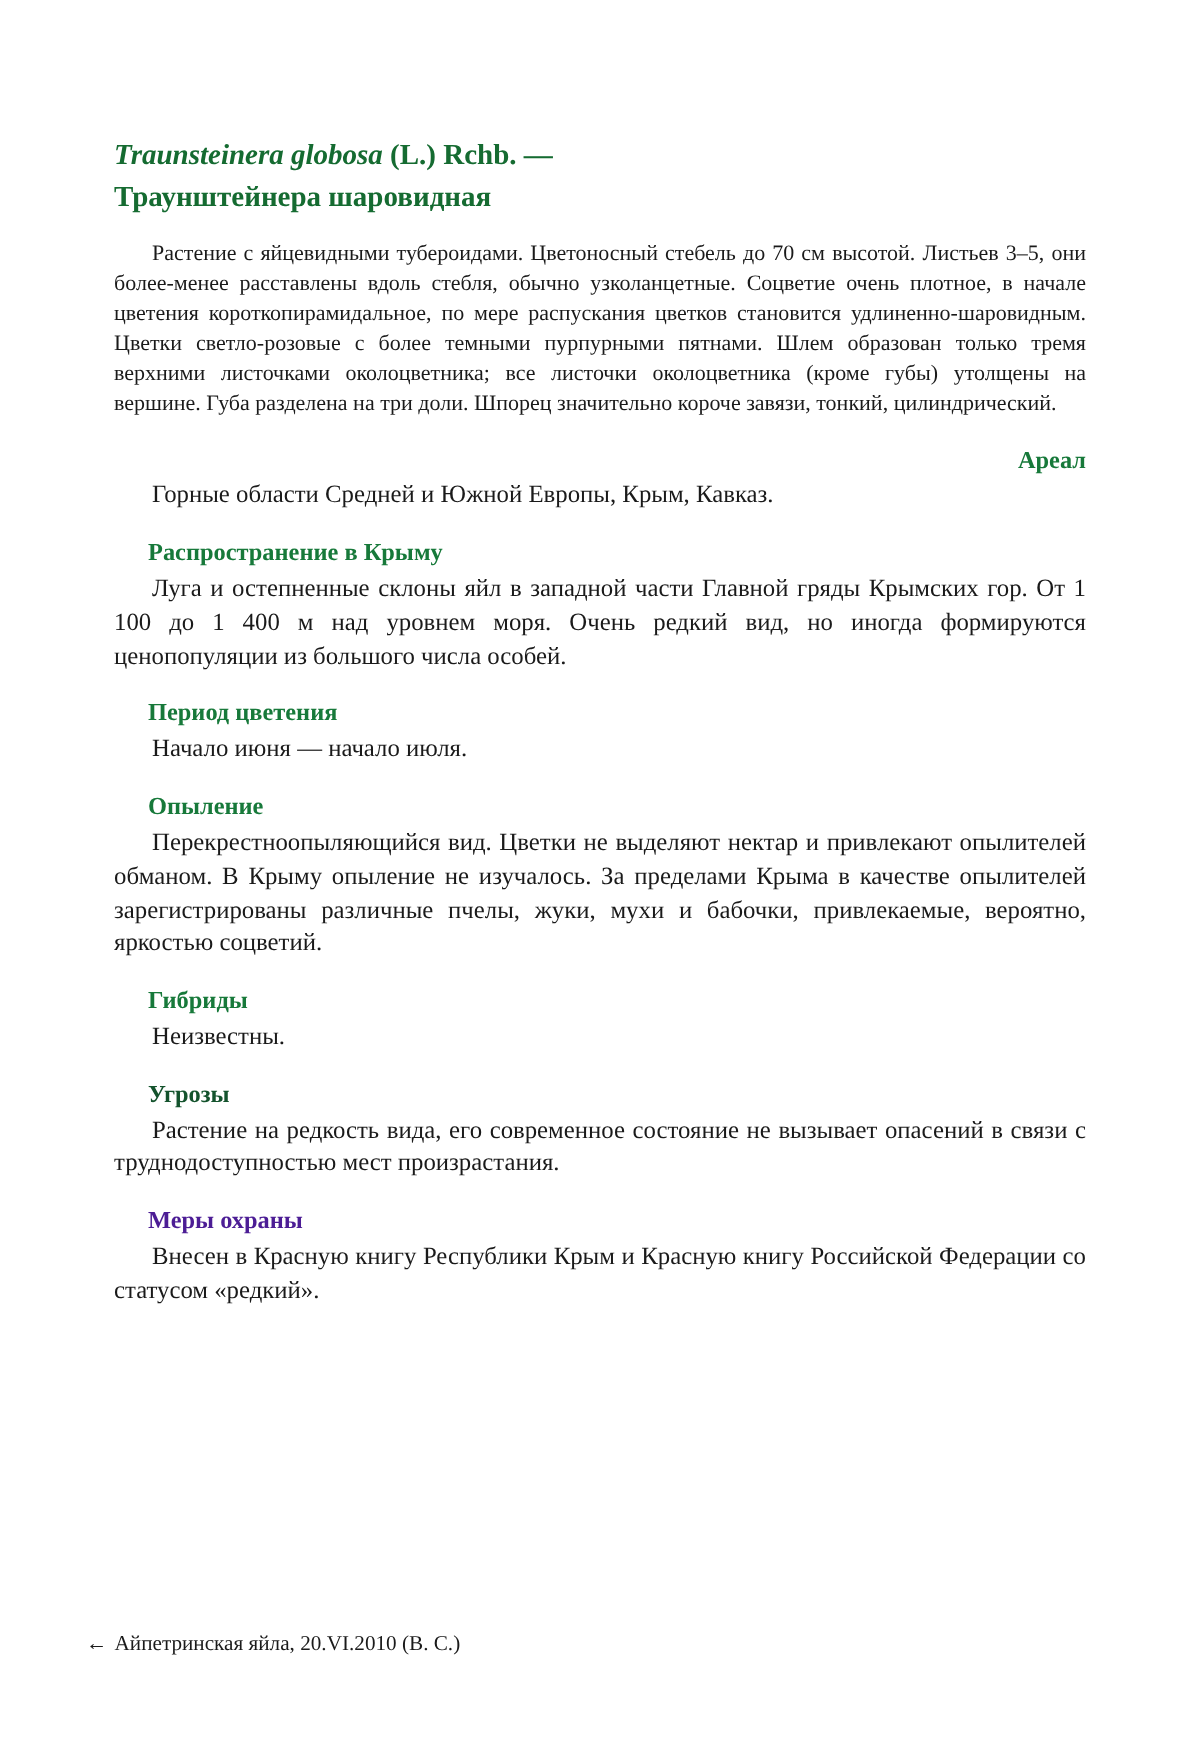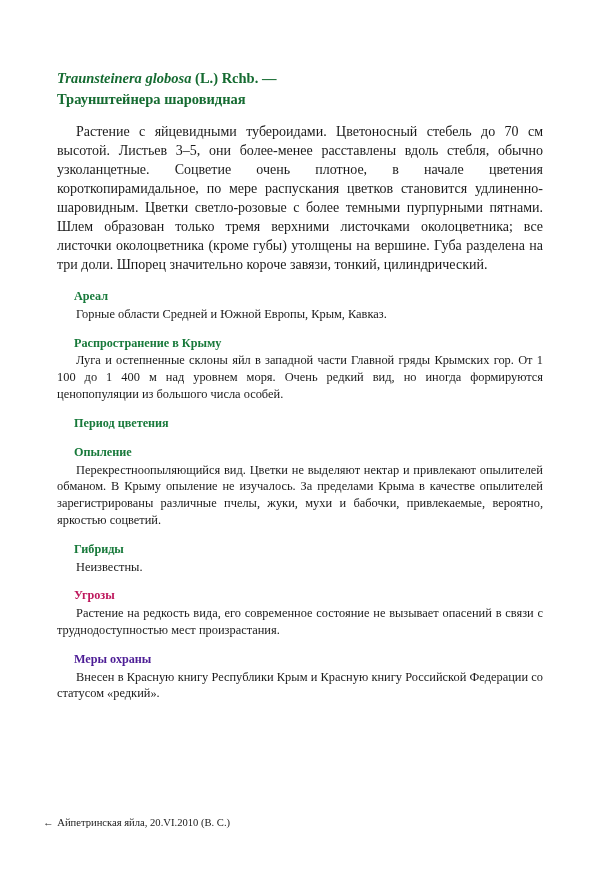--- a/index.html
+++ b/index.html
@@ -45,21 +45,21 @@
   .title-auth {
     font-style: normal;
   }
   .title-ru {
     font-style: normal;
     display: block;
   }
 
   
   .intro {
-    font-size: 14px;
+    font-size: 11px;
     line-height: 1.355;
     text-align: justify;
     text-indent: 19px;
     hyphens: auto;
   }
 
   
   .section {
     margin-top: 13px;
   }
@@ -101,45 +101,46 @@
   <div class="content">
 
     <h1 class="title-block" style="color: rgb(21, 107, 49);">
       <span class="title-latin">Traunsteinera globosa</span><span class="title-auth"> (L.) Rchb. —</span>
       <span class="title-ru">Траунштейнера шаровидная</span>
     </h1>
 
     <p class="intro">Растение с яйцевидными тубероидами. Цветоносный стебель до 70 см высотой. Листьев 3–5, они более-менее расставлены вдоль стебля, обычно узколанцетные. Соцветие очень плотное, в начале цветения короткопирамидальное, по мере распускания цветков становится удлиненно-шаровидным. Цветки светло-розовые с более темными пурпурными пятнами. Шлем образован только тремя верхними листочками околоцветника; все листочки околоцветника (кроме губы) утолщены на вершине. Губа разделена на три доли. Шпорец значительно короче завязи, тонкий, цилиндрический.</p>
 
     <div class="section">
-      <div class="section-heading" style="color: rgb(23, 121, 58);">Ареал</div>
+      <div class="section-heading" style="color: rgb(23, 121, 58); text-align: right;">Ареал</div>
       <div class="section-body">Горные области Средней и Южной Европы, Крым, Кавказ.</div>
     </div>
 
     <div class="section">
       <div class="section-heading" style="color: rgb(23, 121, 58);">Распространение в Крыму</div>
       <div class="section-body">Луга и остепненные склоны яйл в западной части Главной гряды Крымских гор. От 1 100 до 1 400 м над уровнем моря. Очень редкий вид, но иногда формируются ценопопуляции из большого числа особей.</div>
     </div>
 
     <div class="section">
       <div class="section-heading" style="color: rgb(23, 121, 58);">Период цветения</div>
+      <div class="section-body">Начало июня — начало июля.</div>
     </div>
 
     <div class="section">
       <div class="section-heading" style="color: rgb(23, 121, 58);">Опыление</div>
       <div class="section-body">Перекрестноопыляющийся вид. Цветки не выделяют нектар и привлекают опылителей обманом. В Крыму опыление не изучалось. За пределами Крыма в качестве опылителей зарегистрированы различные пчелы, жуки, мухи и бабочки, привлекаемые, вероятно, яркостью соцветий.</div>
     </div>
 
     <div class="section">
       <div class="section-heading" style="color: rgb(23, 121, 58);">Гибриды</div>
       <div class="section-body">Неизвестны.</div>
     </div>
 
     <div class="section">
-      <div class="section-heading" style="color: #be185d;">Угрозы</div>
+      <div class="section-heading" style="color: #14532d;">Угрозы</div>
       <div class="section-body">Растение на редкость вида, его современное состояние не вызывает опасений в связи с труднодоступностью мест произрастания.</div>
     </div>
 
     <div class="section">
       <div class="section-heading" style="color: #4c1d95;">Меры охраны</div>
       <div class="section-body">Внесен в Красную книгу Республики Крым и Красную книгу Российской Федерации со статусом «редкий».</div>
     </div>
 
   </div>
 

